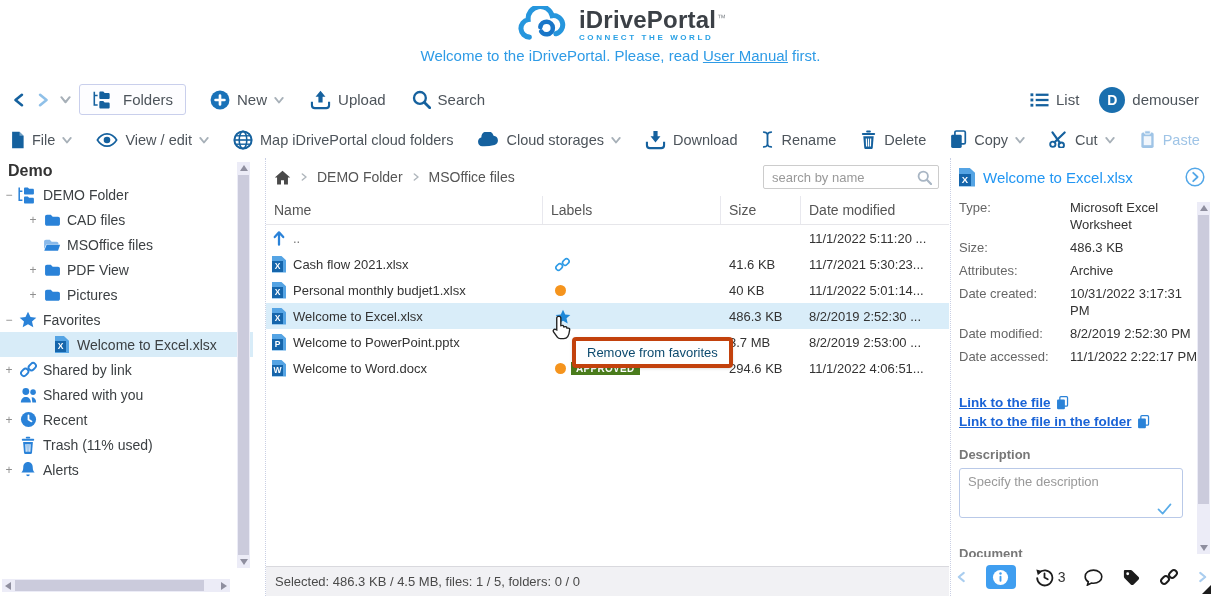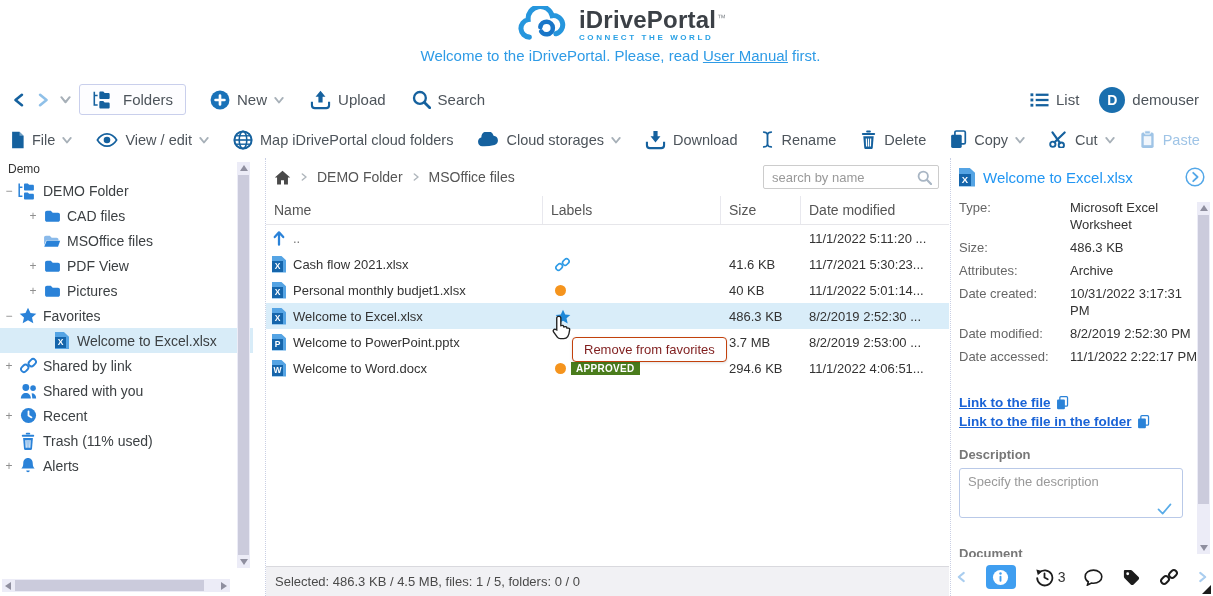--- a/index.html
+++ b/index.html
@@ -24,21 +24,21 @@
   .btn-outline{display:flex;align-items:center;gap:8px;border:1px solid #c9cfec;background:#fdfdff;border-radius:3px;padding:5px 12px;font-size:15px;color:#4d545b;}
   .spacer{flex:1;}
   .avatar{width:26px;height:26px;border-radius:50%;background:#1a6fae;color:#fff;font-size:14px;font-weight:bold;display:flex;align-items:center;justify-content:center;}
   .disabled{color:#9fc4e6;}
   
   .content{position:absolute;left:0;top:158px;right:0;bottom:0;}
   .sidebar{position:absolute;left:0;top:0;bottom:0;width:253px;}
   .main{position:absolute;left:265px;top:0;bottom:0;width:683px;border-left:1px dotted #c9cfe4;}
   .details{position:absolute;left:950px;top:0;bottom:0;width:263px;border-left:1px dotted #c9cfe4;box-sizing:border-box;}
   
-  .troot{padding:4px 0 2px 8px;font-size:12px;font-weight:normal;color:#333;}
+  .troot{padding:4px 0 2px 8px;font-size:16px;font-weight:bold;color:#333;}
   .titem{height:25px;display:flex;align-items:center;font-size:14px;color:#3c4043;white-space:nowrap;}
   .titem .exp{width:14px;text-align:center;font-size:12px;color:#8f8f8f;flex:none;}
   .titem .tico{width:20px;display:flex;justify-content:center;margin:0 5px 0 2px;flex:none;}
   .l1{padding-left:2px;} .l2{padding-left:26px;} .l3{padding-left:36px;}
   .titem.sel{background:#d8ecf8;}
   
   .ficon{position:relative;width:14px;height:17px;background:#55a4e4;clip-path:polygon(0 0,64% 0,100% 28%,100% 100%,0 100%);flex:none;}
   .ficon i{position:absolute;left:0;bottom:1px;width:11px;height:11px;background:#1565ab;color:#fff;font-style:normal;font-weight:bold;font-size:8.5px;line-height:11px;text-align:center;}
   .ficon.big{width:16px;height:19px;} .ficon.big i{width:12px;height:12px;font-size:9.5px;line-height:12px;}
   
@@ -60,21 +60,21 @@
   .thead>div:last-child{border-right:none;}
   .frow{height:26px;font-size:13px;color:#333;}
   .frow.sel{background:#d9edf9;}
   .cell-name{display:flex;align-items:center;gap:7px;padding-left:6px;overflow:hidden;white-space:nowrap;}
   .cell-labels{display:flex;align-items:center;gap:5px;padding-left:12px;}
   .cell-size,.cell-date{padding-left:8px;white-space:nowrap;}
   .updir{color:#777;}
   .dot{width:11px;height:11px;border-radius:50%;background:#f5941d;flex:none;}
   .badge{background:#4a7c1c;color:#fff;font-size:10px;font-weight:bold;padding:1px 5px;border-radius:0;letter-spacing:.3px;}
   .statusbar{position:absolute;left:0;right:0;bottom:0;height:30px;background:#f1f1f4;border-top:1px solid #d9d9de;display:flex;align-items:center;padding:0 9px;font-size:13px;color:#4a4a4a;box-sizing:border-box;}
-  .tooltip{position:absolute;left:306px;top:179px;background:#fefefe;border:1px solid #c2410c;border-radius:4px;box-shadow:0 1px 3px rgba(0,0,0,.13);padding:4px 11px;font-size:13px;color:#7f1d1d;white-space:nowrap;}
+  .tooltip{position:absolute;left:306px;top:179px;background:#fefefe;border:4px solid #c2410c;border-radius:4px;box-shadow:0 1px 3px rgba(0,0,0,.13);padding:4px 11px;font-size:13px;color:#0c4a6e;white-space:nowrap;}
   .handcur{position:absolute;left:283px;top:157px;}
   
   .dtitle{display:flex;align-items:center;gap:8px;padding:9px 8px 4px 8px;font-size:15px;color:#2196f3;}
   .dfields{padding:8px 8px 0 8px;font-size:13px;line-height:17px;}
   .drow{display:flex;margin-bottom:6px;gap:16px;}
   .dlabel{width:95px;color:#666;flex:none;}
   .dvalue{width:140px;color:#333;}
   .dlinks{padding:22px 8px 0 8px;font-size:13.5px;line-height:19px;}
   .dlinks a{color:#1a63d6;text-decoration:underline;font-weight:600;}
   .dlinks .row{display:flex;align-items:center;gap:5px;}

